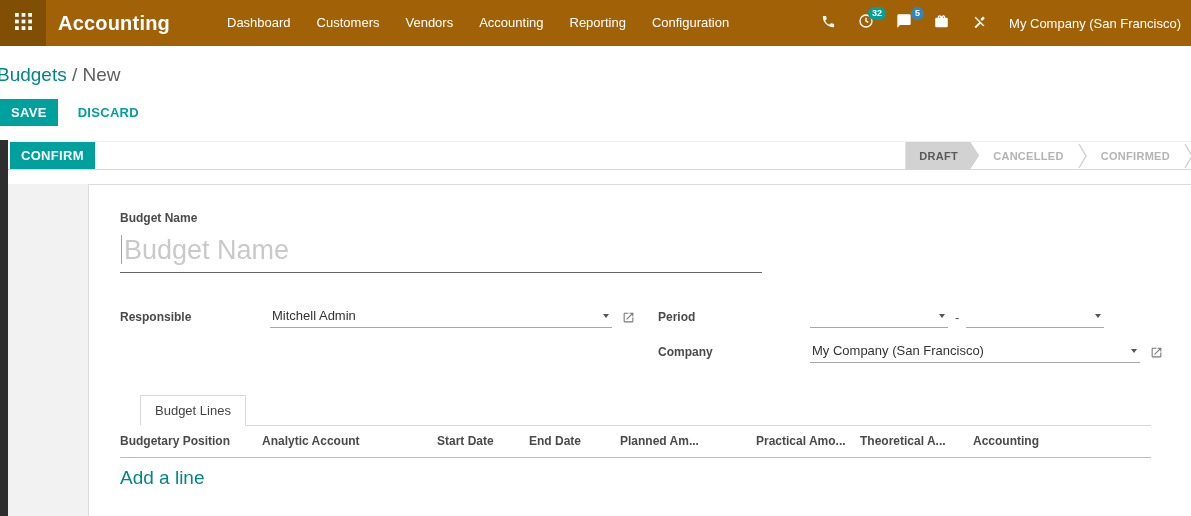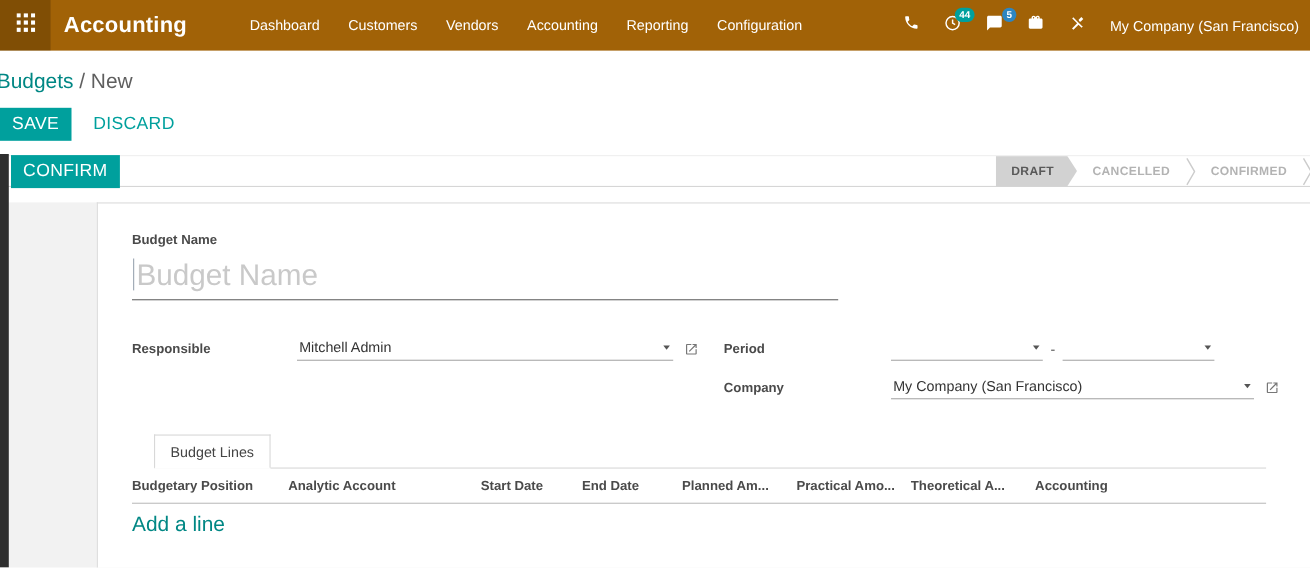--- a/index.html
+++ b/index.html
@@ -21,21 +21,21 @@
   .badge.messages { background: #2e86c1; }
   .company-menu { font-size: 13px; padding: 0 10px 0 12px; white-space: nowrap; cursor: pointer; }
 
   
   .breadcrumb { padding-top: 17px; font-size: 19px; margin-left: -3px; line-height: 23px; }
   .breadcrumb .parent { color: #008784; cursor: pointer; }
   .breadcrumb .sep, .breadcrumb .current { color: #5f5f5f; }
 
   
   .actions { margin-top: 14px; display: flex; align-items: center; height: 25px; }
-  .btn { font-size: 16px; font-weight: normal; border: none; cursor: pointer; letter-spacing: .3px;
+  .btn { font-size: 13px; font-weight: bold; border: none; cursor: pointer; letter-spacing: .3px;
     font-family: inherit; }
   .btn-save { background: #00a09d; color: #fff; padding: 6px 11px; }
   .btn-discard { background: none; color: #00a09d; padding: 6px 12px; margin-left: 8px; }
 
   
   .statusbar { margin-top: 16px; height: 29px; background: #fff; border-top: 1px solid #efefef;
     border-bottom: 1px solid #d6d6d6; display: flex; align-items: center; }
   .btn-confirm { background: #00a09d; color: #fff; padding: 6px 11px; margin-left: 10px; }
   .pipeline { margin-left: auto; display: flex; align-items: center; height: 100%; margin-right: -2px; }
   .state { font-size: 11px; font-weight: bold; color: #b3b3b3; padding: 0 14px; line-height: 28px;
@@ -78,21 +78,21 @@
     margin-bottom: -1px; padding: 7px 14px; font-size: 13px; color: #444; cursor: pointer; }
 
   .thead { display: flex; border-bottom: 1px solid #bdbdbd; padding: 8px 0 9px 0; }
   .th { font-size: 12px; font-weight: bold; color: #4a4a4a; white-space: nowrap; overflow: hidden;
     padding-right: 6px; }
   .th:nth-child(1) { width: 142px; }
   .th:nth-child(2) { width: 175px; }
   .th:nth-child(3) { width: 92px; }
   .th:nth-child(4) { width: 91px; }
   .th:nth-child(5) { width: 104px; }
-  .th:nth-child(6) { width: 104px; }
+  .th:nth-child(6) { width: 104px; margin-left: 32px; }
   .th:nth-child(7) { width: 113px; }
   .th:nth-child(8) { flex: 1; }
   .add-line { color: #008784; font-size: 19px; padding: 9px 0; cursor: pointer; width: max-content; }
 
   .left-strip { position: absolute; left: 0; top: 140px; width: 8px; height: 376px;
     background: #2e2e2e; z-index: 10; }
 </style>
 </head>
 <body>
 
@@ -131,21 +131,21 @@
           </svg>
       </span>
     </div>
     <div class="nav-icon">
       <span>
         <svg width="16" height="16" viewBox="0 0 24 24" fill="none" stroke="#fff" stroke-width="2">
             <circle cx="12" cy="12" r="9"></circle>
             <path d="M12 7v5l3.5 2"></path>
           </svg>
       </span>
-      <span class="badge activity">44</span>
+      <span class="badge activity">32</span>
     </div>
     <div class="nav-icon">
       <span>
         <svg width="16" height="16" viewBox="0 0 24 24" fill="#fff">
             <path d="M20 2H4c-1.1 0-2 .9-2 2v18l4-4h14c1.1 0 2-.9 2-2V4c0-1.1-.9-2-2-2z"></path>
           </svg>
       </span>
       <span class="badge messages">5</span>
     </div>
     <div class="nav-icon">

